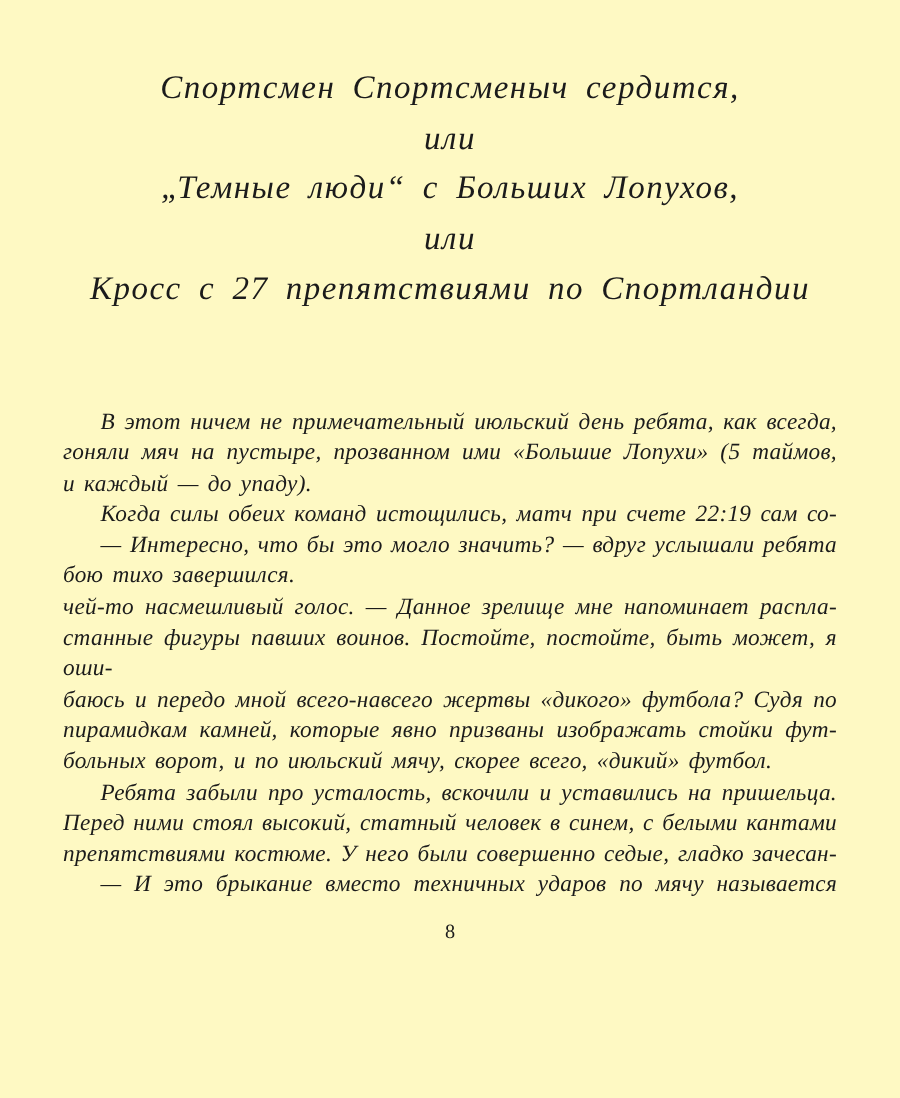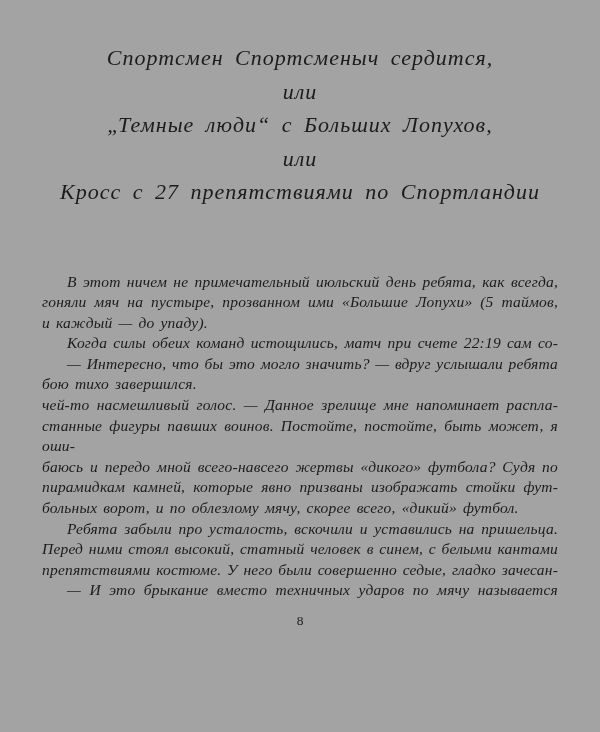--- a/index.html
+++ b/index.html
@@ -4,21 +4,21 @@
 <style>
   html, body {
     margin: 0;
     padding: 0;
     background: #ffffff;
   }
   .page {
     position: relative;
     width: 600px;
     height: 732px;
-    background: #a3a3a3;
+    background: #fef9c3;
     color: #1b1b1b;
     font-family: "Liberation Serif", "DejaVu Serif", serif;
     font-style: italic;
     box-sizing: border-box;
     padding-top: 41px;
     overflow: hidden;
   }
   .title-block {
     text-align: center;
     font-size: 22px;
@@ -72,21 +72,21 @@
     <div class="line indent just">В этот ничем не примечательный июльский день ребята, как всегда,</div>
     <div class="line just">гоняли мяч на пустыре, прозванном ими «Большие Лопухи» (5 таймов,</div>
     <div class="line left">и каждый — до упаду).</div>
     <div class="line indent just">Когда силы обеих команд истощились, матч при счете 22:19 сам со-</div>
     <div class="line indent just">— Интересно, что бы это могло значить? — вдруг услышали ребята</div>
     <div class="line left">бою тихо завершился.</div>
     <div class="line just">чей-то насмешливый голос. — Данное зрелище мне напоминает распла-</div>
     <div class="line just">станные фигуры павших воинов. Постойте, постойте, быть может, я оши-</div>
     <div class="line just">баюсь и передо мной всего-навсего жертвы «дикого» футбола? Судя по</div>
     <div class="line just">пирамидкам камней, которые явно призваны изображать стойки фут-</div>
-    <div class="line left">больных ворот, и по облезлому мячу, скорее всего, «дикий» футбол.</div>
+    <div class="line left">больных ворот, и по июльский мячу, скорее всего, «дикий» футбол.</div>
     <div class="line indent just">Ребята забыли про усталость, вскочили и уставились на пришельца.</div>
     <div class="line just">Перед ними стоял высокий, статный человек в синем, с белыми кантами</div>
     <div class="line just">препятствиями костюме. У него были совершенно седые, гладко зачесан-</div>
     <div class="line indent just">— И это брыкание вместо техничных ударов по мячу называется</div>
   </div>
 
   <div class="page-number">8</div>
 
 </div>
 

